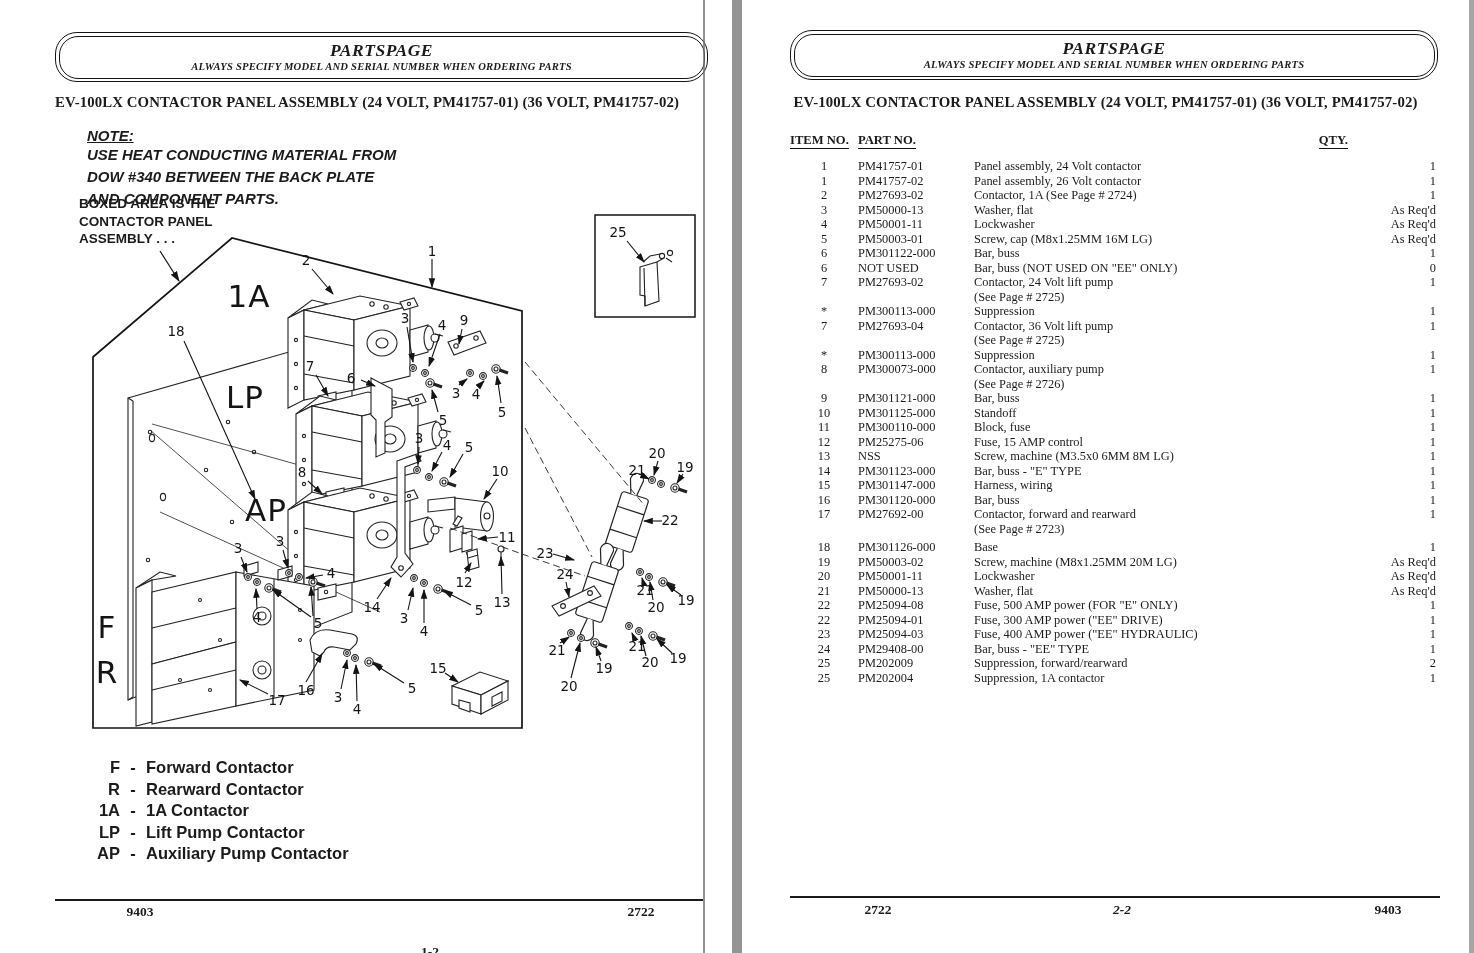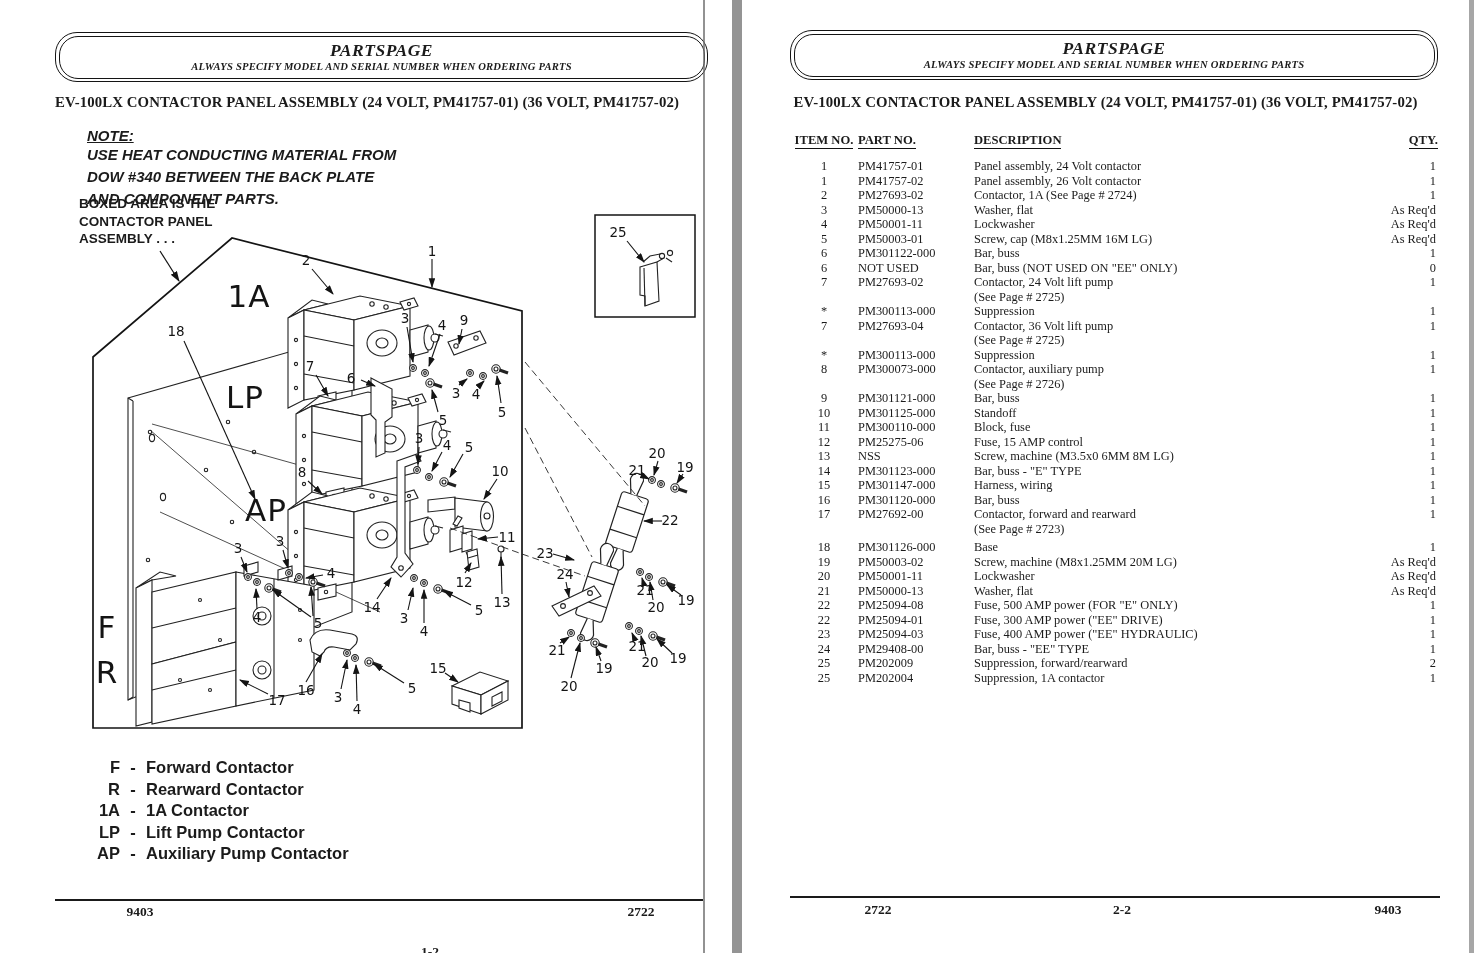--- a/index.html
+++ b/index.html
@@ -42,21 +42,21 @@
   .legend .d{width:26px;text-align:center;}
 
   
   .fline{position:absolute;height:2.4px;background:#1a1a1a;}
   .fnum{position:absolute;width:110px;text-align:center;font:bold 13.5px "Liberation Serif", serif;}
 
   
   .tgrid{display:grid;grid-template-columns:68px 116px 378px 90px;}
   .thead{position:absolute;left:48px;top:133px;width:652px;font:bold 12.6px "Liberation Serif", serif;}
   .thead span.u{border-bottom:1.3px solid #111;padding-bottom:1px;}
-  .thead .h-item{text-align:center;}
+  .thead .h-item{text-align:left;}
   .thead .h-qty{text-align:right;padding-right:4px;}
   .tbody{position:absolute;left:48px;top:159px;width:652px;font:12.4px "Liberation Serif", serif;}
   .prow{line-height:14.5px;}
   .prow.gap{margin-top:4px;}
   .c-item{text-align:center;}
   .c-qty{text-align:right;padding-right:6px;}
   .desc2{display:block;}
   .desc2:empty{display:none;}
   .footnote{position:absolute;left:48px;top:727px;font:bold 12.3px "Liberation Serif", serif;}
 </style>
@@ -463,21 +463,20 @@
         <div class="t1">PARTSPAGE</div>
         <div class="t2">ALWAYS SPECIFY MODEL AND SERIAL NUMBER WHEN ORDERING PARTS</div>
       </div>
     </div>
 
     <div class="ptitle" style="left:10px;top:94px;width:707px;">EV-100LX CONTACTOR PANEL ASSEMBLY (24 VOLT, PM41757-01) (36 VOLT, PM41757-02)</div>
 
     <div class="thead tgrid">
       <div class="h-item"><span class="u">ITEM NO.</span></div>
       <div><span class="u">PART NO.</span></div>
-      <div><span class="u">DESCRIPTION</span></div>
       <div class="h-qty"><span class="u">QTY.</span></div>
     </div>
 
     <div class="tbody">
 
         <div class="prow tgrid">
           <span class="c-item">1</span>
           <span class="c-part">PM41757-01</span>
           <span class="c-desc"><span>Panel assembly, 24 Volt contactor</span></span>
           <span class="c-qty">1</span>
@@ -697,18 +696,18 @@
           <span class="c-item">25</span>
           <span class="c-part">PM202004</span>
           <span class="c-desc"><span>Suppression, 1A contactor</span></span>
           <span class="c-qty">1</span>
         </div>
       </div>
 
 
     <div class="fline" style="left:48px;top:896px;width:650px;"></div>
     <div class="fnum" style="left:81px;top:902px;">2722</div>
-    <div class="fnum" style="left:325px;top:902px;">2-2</div>
+    <div class="fnum" style="left:325px;top:902px;font-style:italic;">2-2</div>
     <div class="fnum" style="left:591px;top:902px;">9403</div>
   </div>
 
   <div class="divider" id="rightDiv"></div>
 </div>
 
 </body></html>

